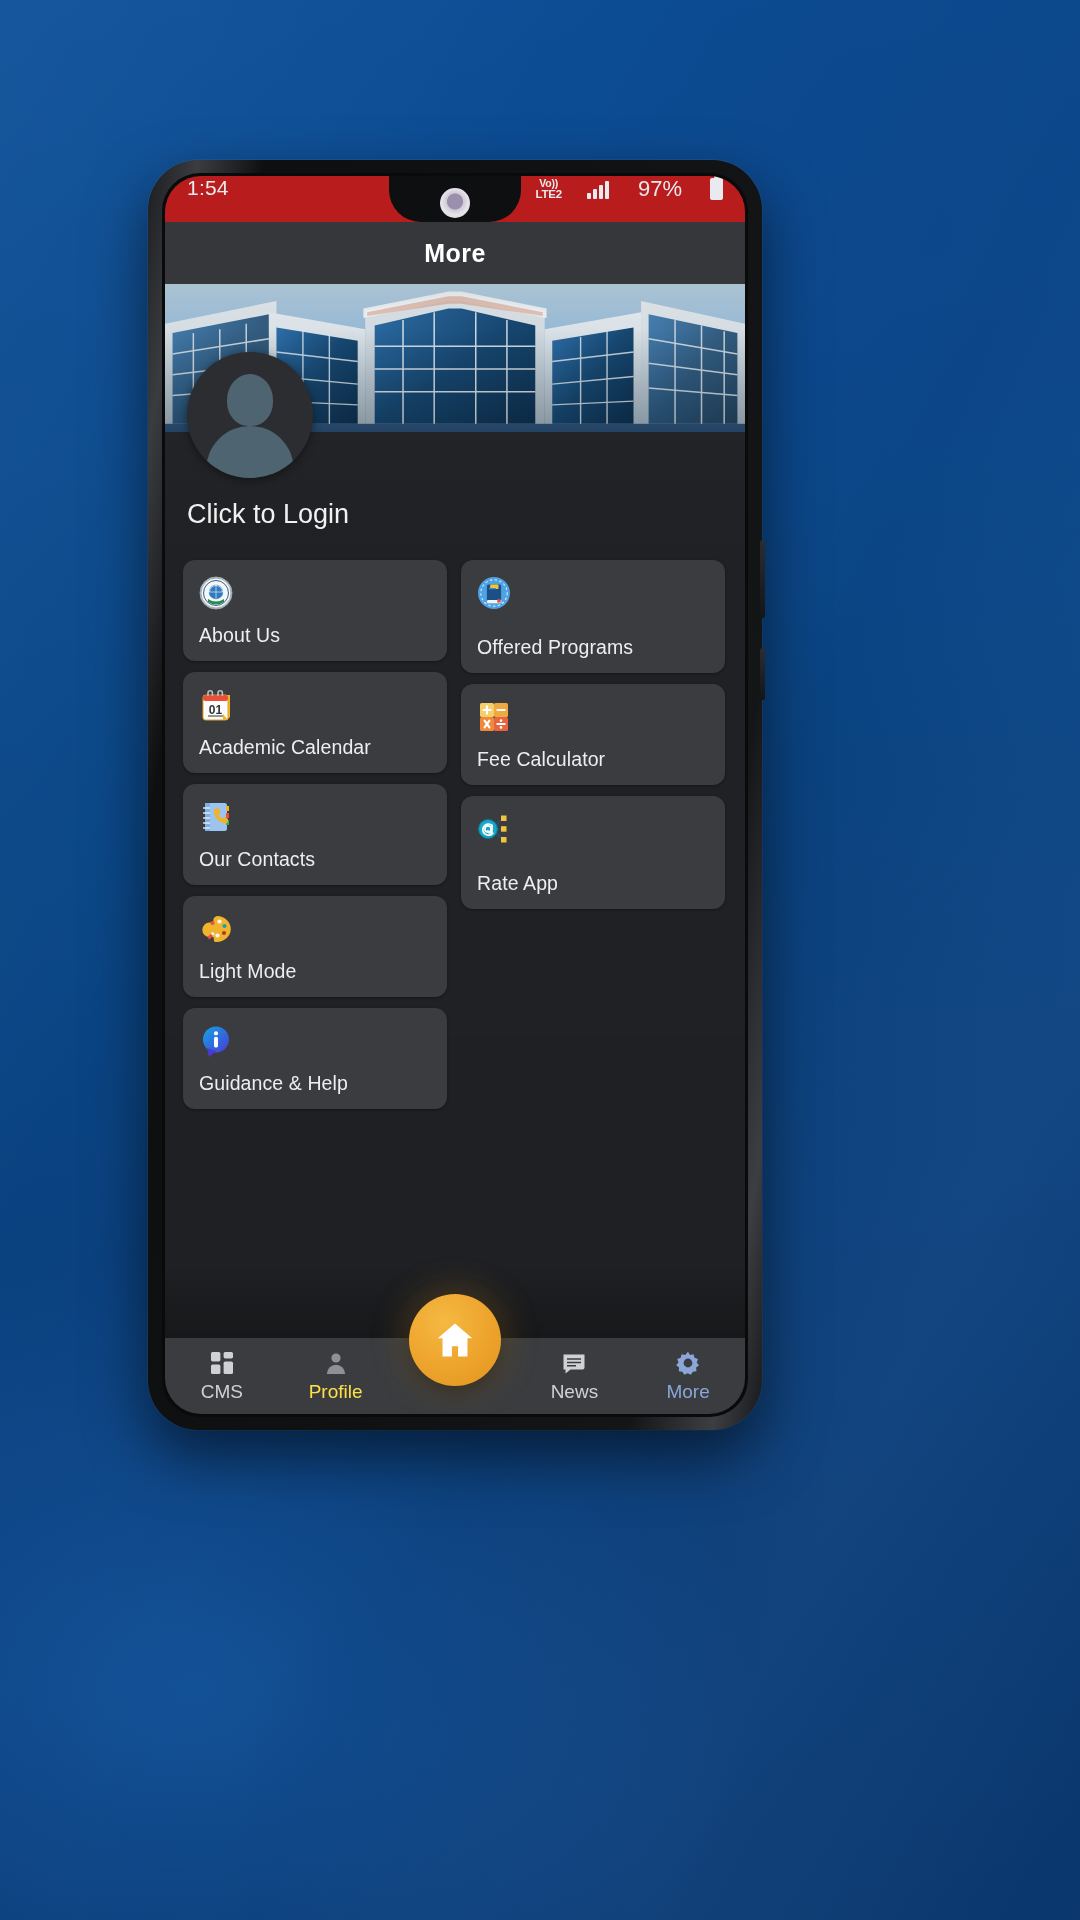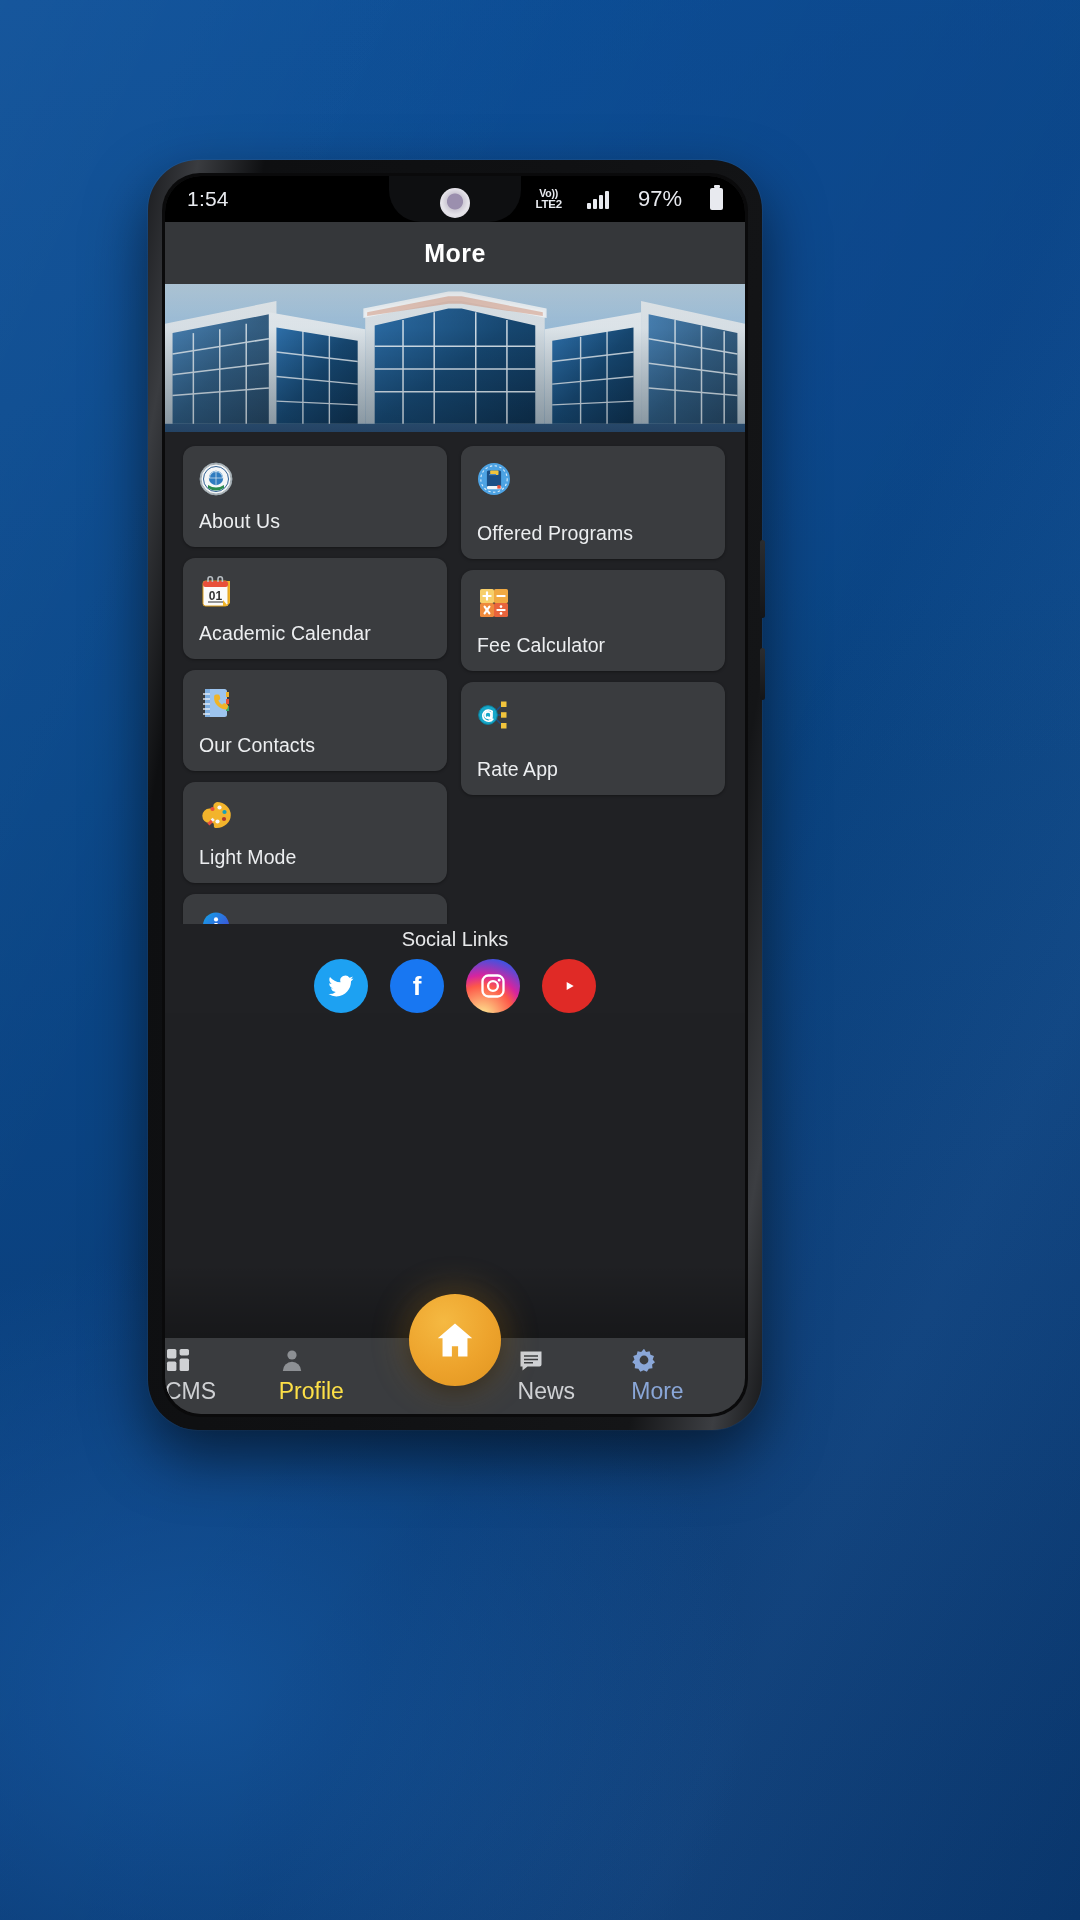--- a/index.html
+++ b/index.html
@@ -61,22 +61,22 @@
   }
   .earpiece {
     position: absolute; left: 50%; transform: translateX(-50%);
     top: 5px; width: 108px; height: 7px; border-radius: 4px;
     background: repeating-linear-gradient(90deg,#0b0b0c 0 2px,#2a2b2d 2px 4px);
   }
 
   
   .statusbar {
     position: relative; height: 46px;
-    background: #000000;
-    display: flex; align-items: center;
+    background: #b91c1c;
+    display: flex; align-items: flex-start;
     padding: 0 22px;
     color: #e8eaef;
     font-size: 21px;
     z-index: 5;
   }
   .status-time { font-weight: 400; letter-spacing: 0.2px; }
   .status-right {
     margin-left: auto; display: flex; align-items: center; gap: 25px;
   }
   .notch {
@@ -207,22 +207,22 @@
 
   
   .bottomnav {
     position: absolute; left: 0; right: 0; bottom: 0;
     height: 76px; background: #3a3c3f;
     display: flex; align-items: center;
     z-index: 8;
   }
   .nav-item {
     flex: 1; display: flex; flex-direction: column;
-    align-items: flex-start; justify-content: center; gap: 5px;
-    color: #cfd1d4; font-size: 23px;
+    align-items: center; justify-content: center; gap: 5px;
+    color: #cfd1d4; font-size: 19px;
   }
   .nav-item.muted { color: #fde047; }
   .nav-item.active { color: #8aa7d8; }
   .nav-item.spacer { flex: 1.1; }
   .nav-ico { width: 26px; height: 26px; display:block; }
   .fab {
     position: absolute; left: 50%; transform: translateX(-50%);
     bottom: 28px;
     width: 92px; height: 92px; border-radius: 50%;
     background: radial-gradient(circle at 38% 30%, #f5b942 0%, #eda32c 55%, #e0941f 100%);
@@ -360,20 +360,27 @@
               <line x1="512" y1="84" x2="606" y2="96"></line>
             <line x1="512" y1="110" x2="606" y2="118"></line>
             <line x1="540" y1="38" x2="540" y2="148"></line>
               <line x1="568" y1="44" x2="568" y2="148"></line>
             <line x1="592" y1="50" x2="592" y2="148"></line>
           </g>
         </svg>
         <div class="hero-fade"></div>
       </div>
 
+      <div class="profile-zone">
+        <div class="avatar">
+          <div class="avatar-head"></div>
+          <div class="avatar-body"></div>
+        </div>
+        <div class="login-text">Click to Login</div>
+      </div>
 
       <div class="menu">
 
         <div class="col col-left">
 
           <div class="card">
             <svg class="card-ico" viewBox="0 0 34 34">
               <circle cx="17" cy="17" r="16" fill="#f4f6f7" stroke="#9aa6ad" stroke-width="1"></circle>
               <circle cx="17" cy="17" r="12.5" fill="none" stroke="#1b4f86" stroke-width="0.9"></circle>
               <circle cx="17" cy="16" r="7.2" fill="#2f7bbf"></circle>
@@ -503,46 +510,20 @@
               <circle cx="11" cy="17" r="9.4" fill="none" stroke="#0c7e9a" stroke-width="1"></circle>
               <circle cx="11" cy="17" r="3.1" fill="none" stroke="#fff" stroke-width="1.7"></circle>
               <path d="M15 14.2 v4.4 q0 2.4 -2.2 2.4 -1.9 0 -1.9 -2.2" fill="none" stroke="#fff" stroke-width="1.7" stroke-linecap="round"></path>
               <path d="M15.2 13.5 a5.6 5.6 0 1 0 0.6 7.6" fill="none" stroke="#fff" stroke-width="1.7" stroke-linecap="round"></path>
             </svg>
             <div class="card-label">Rate App</div>
           </div>
         </div>
       </div>
 
-      <div class="social">
-        <div class="social-title">Social Links</div>
-        <div class="social-row">
-          <div class="s-circle s-tw">
-            <svg width="30" height="30" viewBox="0 0 24 24">
-              <path fill="#fff" d="M22 5.9a8 8 0 0 1-2.4.7 4.1 4.1 0 0 0 1.8-2.3 8.2 8.2 0 0 1-2.6 1A4.1 4.1 0 0 0 11.6 9 11.6 11.6 0 0 1 3.2 4.7a4.1 4.1 0 0 0 1.3 5.5 4 4 0 0 1-1.9-.5 4.1 4.1 0 0 0 3.3 4 4.2 4.2 0 0 1-1.9.1 4.1 4.1 0 0 0 3.8 2.9A8.3 8.3 0 0 1 2 18.4a11.6 11.6 0 0 0 6.3 1.9c7.5 0 11.7-6.3 11.7-11.7v-.5A8.3 8.3 0 0 0 22 5.9z"></path>
-            </svg>
-          </div>
-          <div class="s-circle s-fb">
-            <span>f</span>
-          </div>
-          <div class="s-circle s-ig">
-            <svg width="28" height="28" viewBox="0 0 24 24">
-              <rect x="3" y="3" width="18" height="18" rx="5" fill="none" stroke="#fff" stroke-width="2"></rect>
-              <circle cx="12" cy="12" r="4.2" fill="none" stroke="#fff" stroke-width="2"></circle>
-              <circle cx="17.3" cy="6.8" r="1.3" fill="#fff"></circle>
-            </svg>
-          </div>
-          <div class="s-circle s-yt">
-            <svg width="28" height="28" viewBox="0 0 24 24">
-              <rect x="2.5" y="6" width="19" height="12" rx="3.5" fill="#fff" opacity="0.0"></rect>
-              <path fill="#fff" d="M10 8.6 16 12 10 15.4z"></path>
-            </svg>
-          </div>
-        </div>
-      </div>
 
       <div class="dim"></div>
 
       <div class="bottomnav">
         <div class="nav-item">
           <svg class="nav-ico" viewBox="0 0 26 26">
             <rect x="2" y="2" width="9.4" height="9.4" rx="1.6" fill="#cfd1d4"></rect>
             <rect x="14.6" y="2" width="9.4" height="6.4" rx="1.6" fill="#cfd1d4"></rect>
             <rect x="2" y="14.6" width="9.4" height="9.4" rx="1.6" fill="#cfd1d4"></rect>
             <rect x="14.6" y="11.6" width="9.4" height="12.4" rx="1.6" fill="#cfd1d4"></rect>

